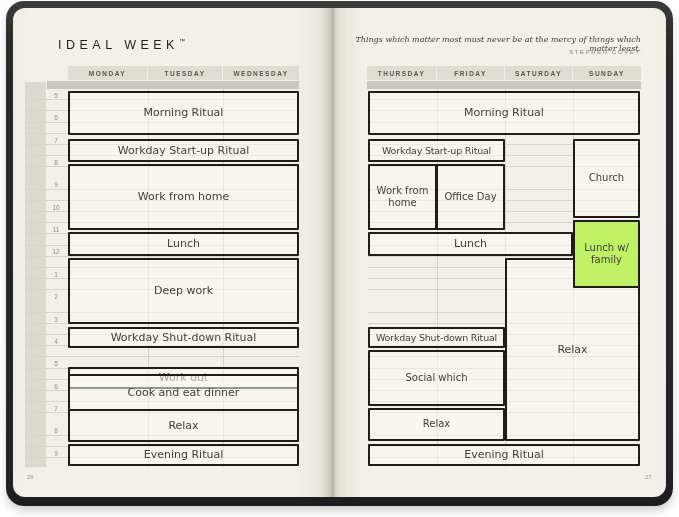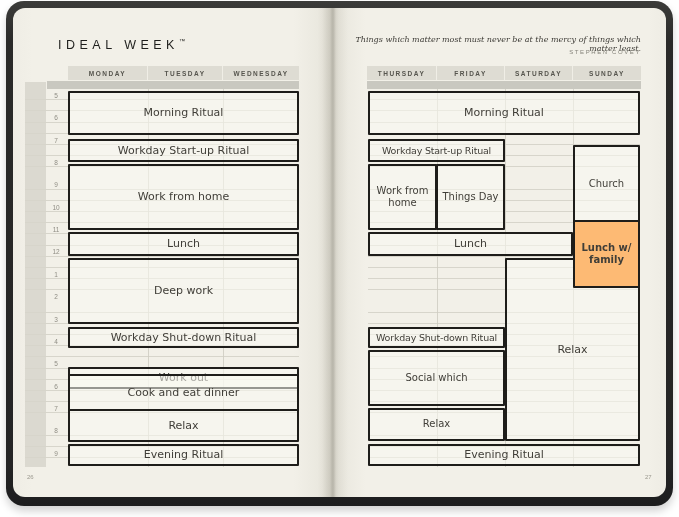--- a/index.html
+++ b/index.html
@@ -29,21 +29,21 @@
   .margin-strip{position:absolute;left:25px;top:82px;width:21px;height:385px;background:#dbd9d0;}
   .lines{position:absolute;top:89px;height:378px;
      background-image:repeating-linear-gradient(to bottom,rgba(0,0,0,0) 0px,rgba(0,0,0,0) 10.3px,#d7d5cb 10.3px,#d7d5cb 11.18px);}
   .vline{position:absolute;top:89px;height:378px;width:1px;background:#cfcdc2;opacity:.85;}
   .time-label{position:absolute;left:47px;width:18px;text-align:center;font-size:6.5px;color:#8f8d84;}
   .block{position:absolute;box-sizing:border-box;border:2px solid #1e1d1a;border-radius:1px;
      background:rgba(250,249,243,0.55);display:flex;align-items:center;justify-content:center;
      text-align:center;padding:1px 3px;font-family:"DejaVu Sans",sans-serif;font-size:11px;color:#403e38;line-height:1.25;}
   .block.sm{font-size:10px;}
   .block.xs{font-size:9.5px;letter-spacing:-0.2px;}
-  .block.solid{background:#fdba74;font-weight:bold;}
+  .block.solid{background:#bef264;}
   .pagenum{position:absolute;font-size:6px;color:#9b998f;}
 </style>
 </head>
 <body>
 
 <div class="book">
   <div class="cover"></div>
   <div class="page page-left"></div>
   <div class="page page-right"></div>
 
@@ -104,22 +104,22 @@
   </div>
 
   <div class="lines" style="left:368px;width:272px;"></div>
   <div class="vline" style="left:437px;"></div>
   <div class="vline" style="left:505px;"></div>
   <div class="vline" style="left:573px;"></div>
 
   <div class="block" style="left:368px;top:91px;width:272px;height:44px;">Morning Ritual</div>
   <div class="block xs" style="left:368px;top:139px;width:137px;height:23px;">Workday Start-up Ritual</div>
   <div class="block sm" style="left:368px;top:164px;width:69px;height:66px;">Work from home</div>
-  <div class="block sm" style="left:436px;top:164px;width:69px;height:66px;">Things Day</div>
-  <div class="block sm" style="left:573px;top:139px;width:67px;height:79px;margin-top:6px;">Church</div>
+  <div class="block sm" style="left:436px;top:164px;width:69px;height:66px;">Office Day</div>
+  <div class="block sm" style="left:573px;top:139px;width:67px;height:79px;">Church</div>
   <div class="block" style="left:368px;top:232px;width:205px;height:24px;">Lunch</div>
   <div class="block xs" style="left:368px;top:327px;width:137px;height:21px;">Workday Shut-down Ritual</div>
   <div class="block sm" style="left:368px;top:350px;width:137px;height:56px;">Social which</div>
   <div class="block sm" style="left:368px;top:408px;width:137px;height:33px;">Relax</div>
   <div class="block" style="left:505px;top:258px;width:135px;height:183px;">Relax</div>
   <div class="block sm solid" style="left:573px;top:220px;width:67px;height:68px;">Lunch w/ family</div>
   <div class="block" style="left:368px;top:444px;width:272px;height:22px;">Evening Ritual</div>
 
   <span class="pagenum" style="left:645px;top:474px;">27</span>
 

